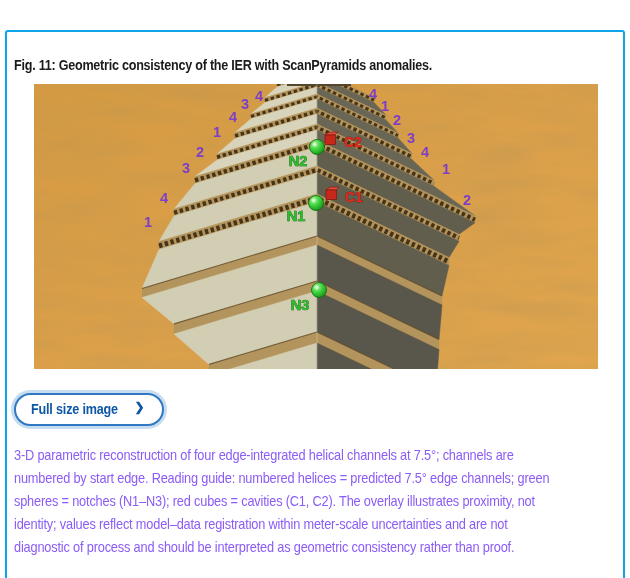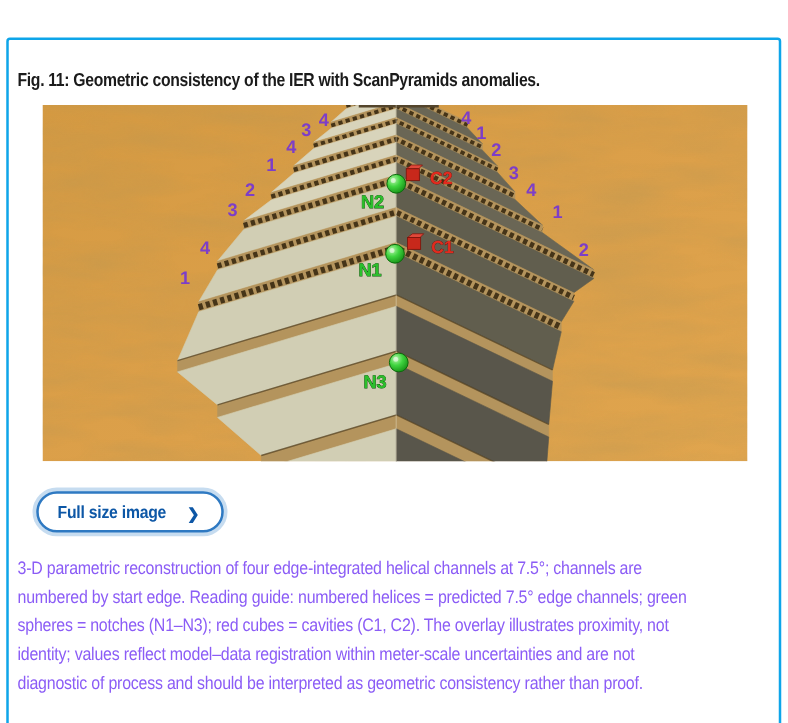--- a/index.html
+++ b/index.html
@@ -3,21 +3,21 @@
 <meta charset="utf-8">
 <style>
   html,body{margin:0;padding:0;background:#ffffff;width:630px;height:578px;overflow:hidden;
     font-family:"Liberation Sans","DejaVu Sans",sans-serif;}
   .frame{position:absolute;left:5px;top:1px;width:616px;height:565px;
     border:2px solid #0ea5e9;border-radius:3px;background:#ffffff;margin-top:29px;}
   .title{position:absolute;left:7px;top:24px;font-size:15px;font-weight:bold;color:#1b1b1b;
     letter-spacing:-0.3px;white-space:nowrap;transform:scaleX(0.84);transform-origin:0 50%;}
   .figwrap{position:absolute;left:27px;top:52px;width:564px;height:285px;cursor:pointer;}
   .figwrap svg{display:block;}
-  .fullsize-btn{position:absolute;left:22px;top:361px;display:inline-flex;align-items:flex-end;
+  .fullsize-btn{position:absolute;left:7px;top:361px;display:inline-flex;align-items:flex-start;
     gap:7px;background:#ffffff;border:2px solid #2e79c2;border-radius:18px;
     box-shadow:0 0 0 3px rgba(93,156,212,0.35);padding:6px 17px 7px 15px;cursor:pointer;}
   .fullsize-btn .lbl{font-size:14px;font-weight:bold;color:#0d57a6;letter-spacing:-0.2px;
     white-space:nowrap;transform:scaleX(0.9);transform-origin:0 50%;}
   .fullsize-btn .chev{font-size:12px;font-weight:bold;color:#0d57a6;line-height:1;}
   .caption{position:absolute;left:7px;top:412px;width:604px;color:#8b5cf6;}
   .caption .cl{font-size:14.5px;line-height:23px;letter-spacing:-0.2px;white-space:pre;
     transform:scaleX(0.88);transform-origin:0 50%;}
 </style>
 </head>

